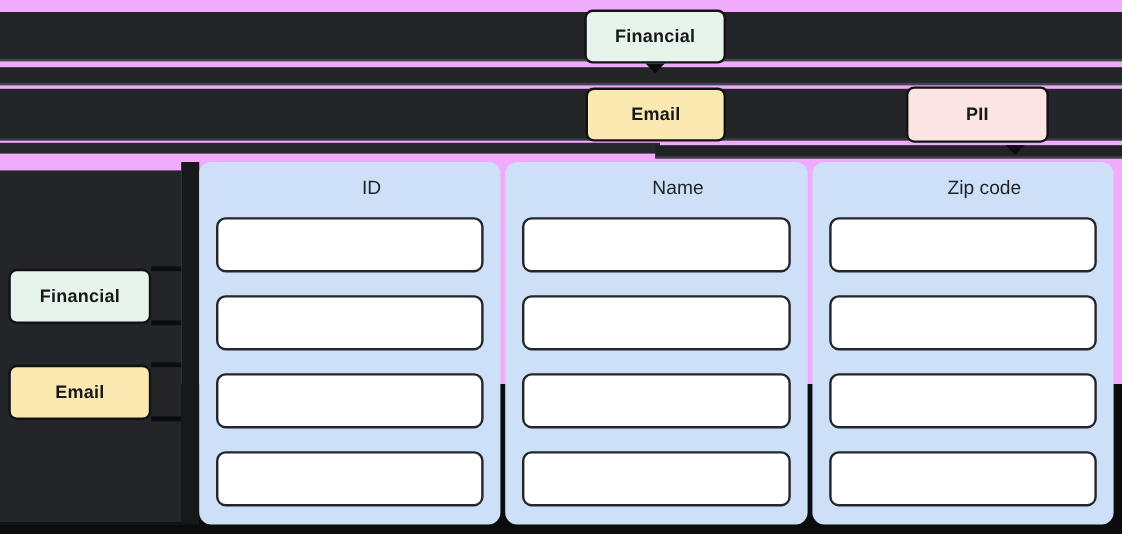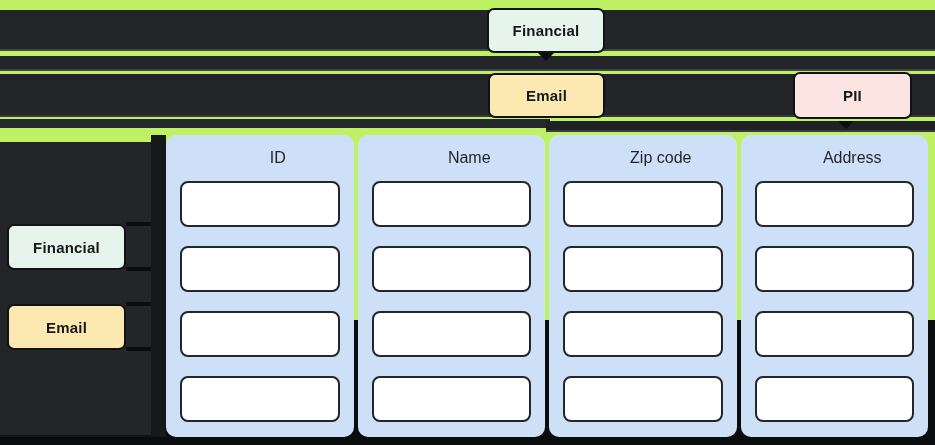--- a/index.html
+++ b/index.html
@@ -1,37 +1,37 @@
 <!DOCTYPE html>
 <html><head>
 <meta charset="utf-8">
 <style>
   html,body{margin:0;padding:0;background:#0b0c0e;}
   body{width:935px;height:445px;overflow:hidden;font-family:"Liberation Sans",sans-serif;}
-  .stage{position:relative;width:935px;height:320px;background:#bef264;}
+  .stage{position:relative;width:935px;height:320px;background:#f0abfc;}
 
   
   .band{position:absolute;left:0;width:935px;background:#232529;border-bottom:2px solid #41464d;box-sizing:border-box;}
   .band1{top:10px;height:41px;}
   .band2{top:56px;height:15px;}
   .band3{top:74px;height:43px;border-bottom-color:#34383e;}
   .band4a{position:absolute;left:0;top:119px;width:550px;height:9px;background:#26282c;}
   .band4b{position:absolute;left:546px;top:121px;width:389px;height:9px;background:#1f2125;border-bottom:2px solid #383c42;}
 
   .notch{position:absolute;width:0;height:0;border-left:8px solid transparent;border-right:8px solid transparent;border-top:8px solid #0b0c0e;}
   .notch-financial{left:538px;top:53px;}
   .notch-pii{left:838px;top:121px;}
 
   
   .tag{position:absolute;display:flex;align-items:center;justify-content:center;
        font-weight:bold;font-size:15px;color:#17181a;border:2px solid #101214;
        border-radius:7px;box-sizing:border-box;letter-spacing:.2px;}
   .tag-financial-top{left:487px;top:8px;width:118px;height:45px;background:#e6f4ec;}
   .tag-email-top{left:488px;top:73px;width:117px;height:45px;background:#fce9b2;}
-  .tag-pii-top{left:793px;top:72px;width:119px;height:47px;background:#fbe4e2;text-align:right;}
+  .tag-pii-top{left:755px;top:72px;width:119px;height:47px;background:#fbe4e2;text-align:right;}
 
   
   .side-panel{position:absolute;left:0;top:142px;width:151px;height:295px;background:#232529;border-bottom:2px solid #121315;box-sizing:border-box;}
   .gutter{position:absolute;left:151px;top:135px;width:15px;height:302px;background:#17181a;}
   .sep{position:absolute;left:126px;width:25px;height:4px;background:#0b0c0e;}
   .sep1{top:80px}.sep2{top:125px}.sep3{top:160px}.sep4{top:205px}
   .tag-financial-side{left:7px;top:82px;width:119px;height:46px;background:#e6f4ec;}
   .tag-email-side{left:7px;top:162px;width:119px;height:46px;background:#fce9b2;}
 
   
@@ -87,23 +87,16 @@
     </div>
 
     <div class="column">
       <div class="col-header">Zip code</div>
       <div class="cell"></div>
       <div class="cell"></div>
       <div class="cell"></div>
       <div class="cell"></div>
     </div>
 
-    <div class="column">
-      <div class="col-header">Address</div>
-      <div class="cell"></div>
-      <div class="cell"></div>
-      <div class="cell"></div>
-      <div class="cell"></div>
-    </div>
 
 
   </div>
 </div>
 
 </body></html>

